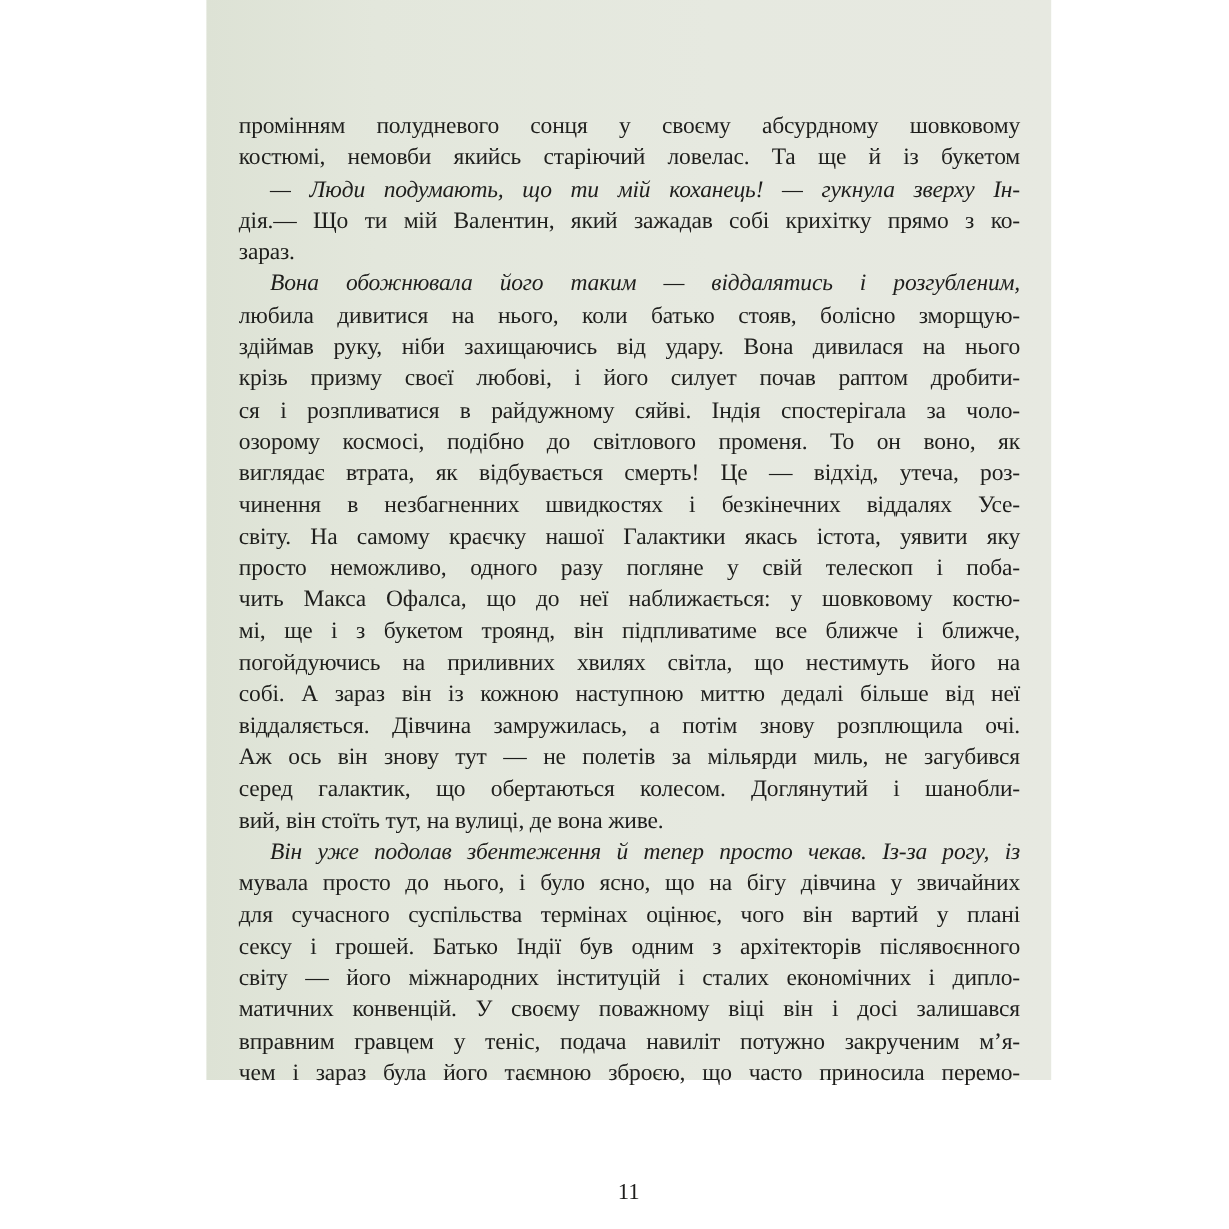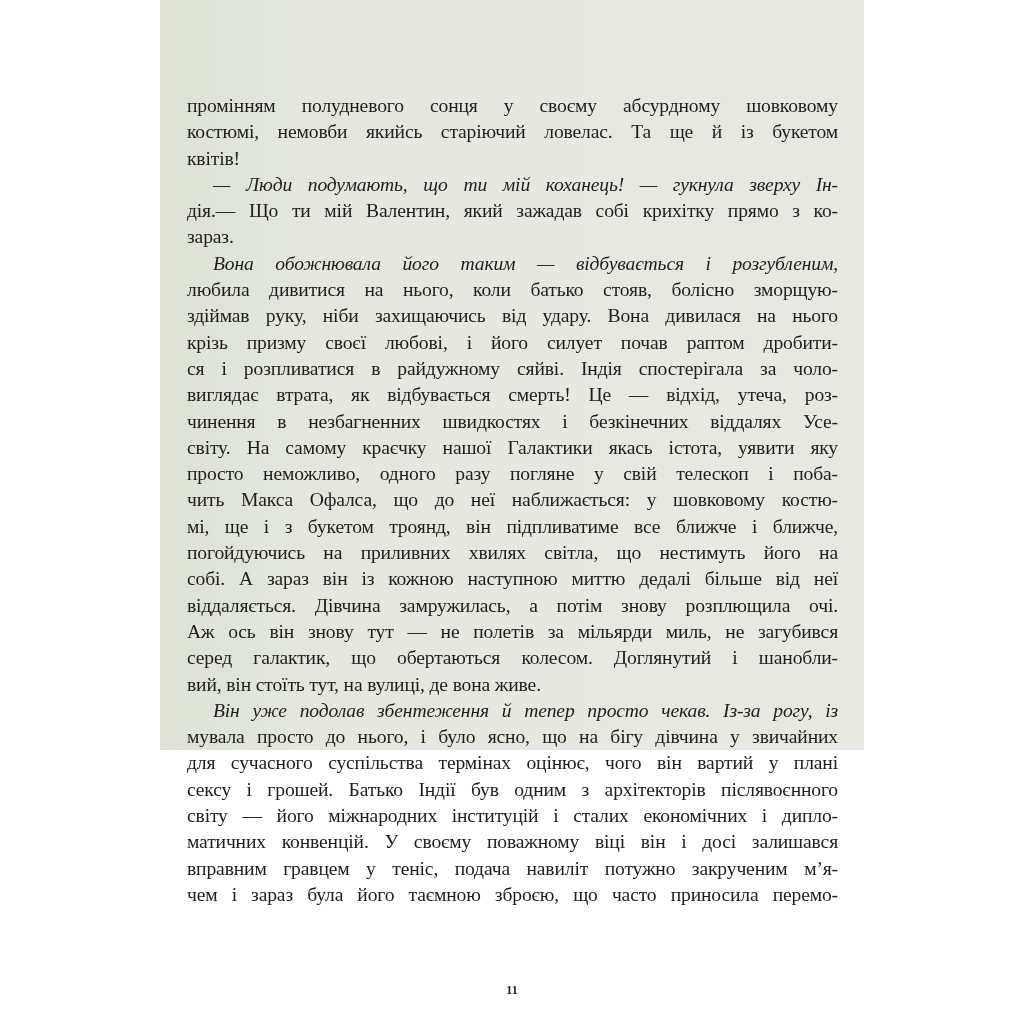--- a/index.html
+++ b/index.html
@@ -1,53 +1,53 @@
 <!DOCTYPE html>
 <html><head>
 <meta charset="utf-8">
 <style>
   html, body { margin: 0; padding: 0; background: #ffffff; }
   body { width: 1024px; height: 1024px; position: relative; overflow: hidden; }
   .page {
-    position: absolute; left: 160px; top: 0; width: 704px; height: 750px;
+    position: absolute; left: 172px; top: 0; width: 704px; height: 900px;
     background: linear-gradient(90deg, #dde2d5 0%, #e3e7dc 20%, #e6e9e0 60%, #e7e9e1 100%);
   }
   .text-block {
     position: absolute; left: 27px; top: 93px; width: 651px;
     font-family: "Liberation Serif", "DejaVu Serif", serif;
     font-size: 19.6px; color: #1e1e1c;
   }
   .line {
     height: 26.3px; line-height: 26.3px; white-space: nowrap;
     text-align: justify; text-align-last: justify; letter-spacing: -0.15px;
   }
   .line.last { text-align-last: left; }
   .line.indent { padding-left: 26px; font-style: italic; }
   .page-number {
     position: absolute; left: 0; width: 704px; top: 983px; text-align: center;
     font-family: "Liberation Serif", "DejaVu Serif", serif;
-    font-size: 12px; font-weight: bold; color: #1e1e1c;
+    font-size: 19px; font-weight: normal; color: #1e1e1c;
   }
 </style>
 </head>
 <body>
 
 <div class="page">
   <div class="text-block" id="text-block">
       <div class="line">промінням полудневого сонця у своєму абсурдному шовковому</div>
       <div class="line">костюмі, немовби якийсь старіючий ловелас. Та ще й із букетом</div>
-      <div class="line last">квітів!</div>
       <div class="line indent">— Люди подумають, що ти мій коханець! — гукнула зверху Ін-</div>
       <div class="line">дія.— Що ти мій Валентин, який зажадав собі крихітку прямо з ко-</div>
       <div class="line last">зараз.</div>
-      <div class="line indent">Вона обожнювала його таким — відбувається і розгубленим,</div>
+      <div class="line indent">Вона обожнювала його таким — віддалятись і розгубленим,</div>
       <div class="line">любила дивитися на нього, коли батько стояв, болісно зморщую-</div>
       <div class="line">здіймав руку, ніби захищаючись від удару. Вона дивилася на нього</div>
       <div class="line">крізь призму своєї любові, і його силует почав раптом дробити-</div>
       <div class="line">ся і розпливатися в райдужному сяйві. Індія спостерігала за чоло-</div>
+      <div class="line">озорому космосі, подібно до світлового променя. То он воно, як</div>
       <div class="line">виглядає втрата, як відбувається смерть! Це — відхід, утеча, роз-</div>
       <div class="line">чинення в незбагненних швидкостях і безкінечних віддалях Усе-</div>
       <div class="line">світу. На самому краєчку нашої Галактики якась істота, уявити яку</div>
       <div class="line">просто неможливо, одного разу погляне у свій телескоп і поба-</div>
       <div class="line">чить Макса Офалса, що до неї наближається: у шовковому костю-</div>
       <div class="line">мі, ще і з букетом троянд, він підпливатиме все ближче і ближче,</div>
       <div class="line">погойдуючись на приливних хвилях світла, що нестимуть його на</div>
       <div class="line">собі. А зараз він із кожною наступною миттю дедалі більше від неї</div>
       <div class="line">віддаляється. Дівчина замружилась, а потім знову розплющила очі.</div>
       <div class="line">Аж ось він знову тут — не полетів за мільярди миль, не загубився</div>

